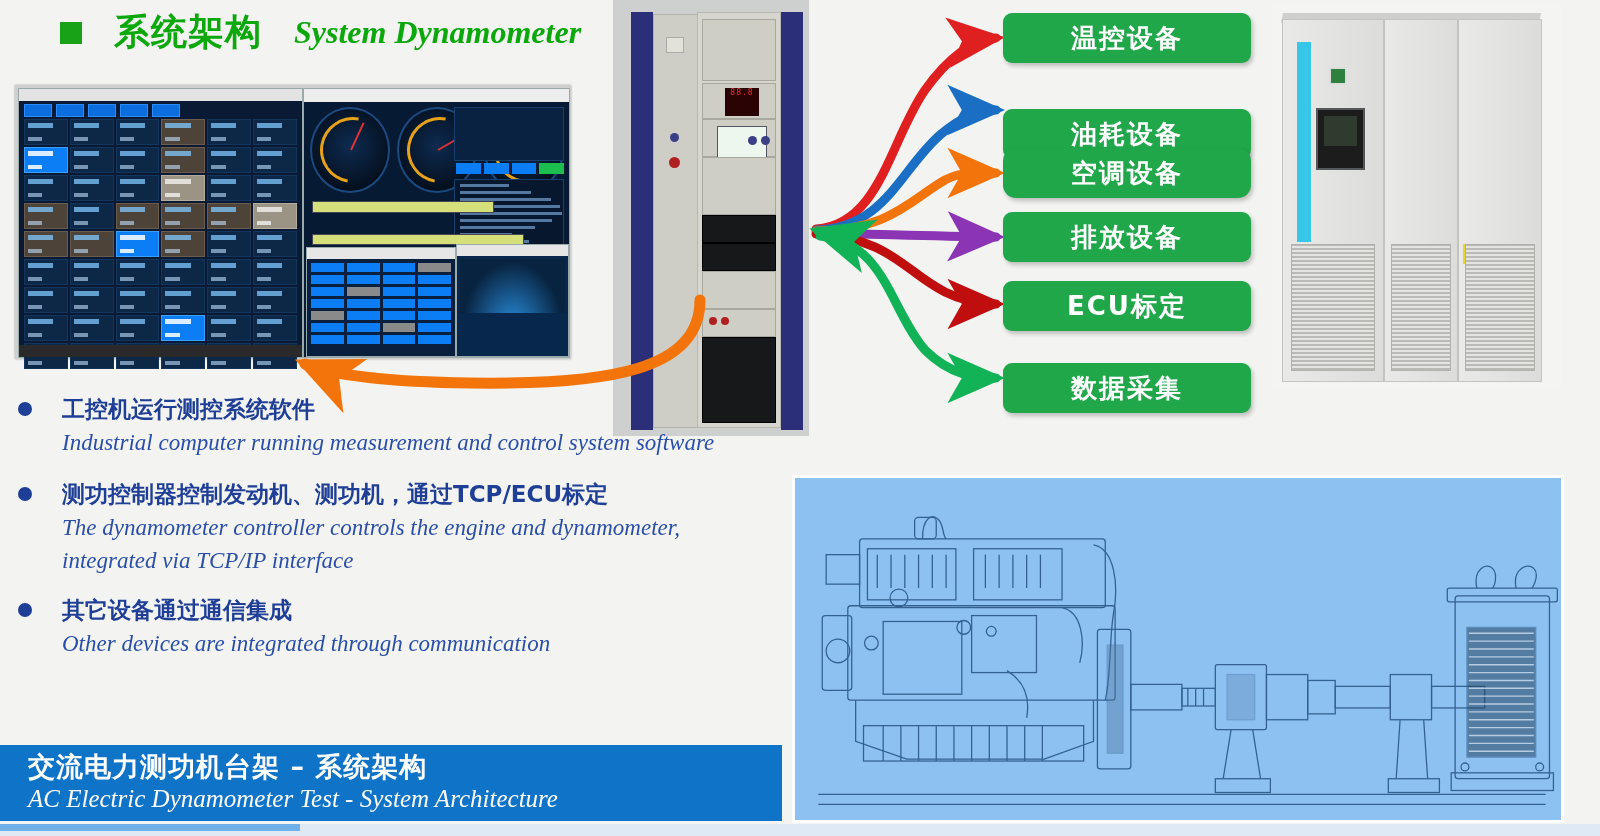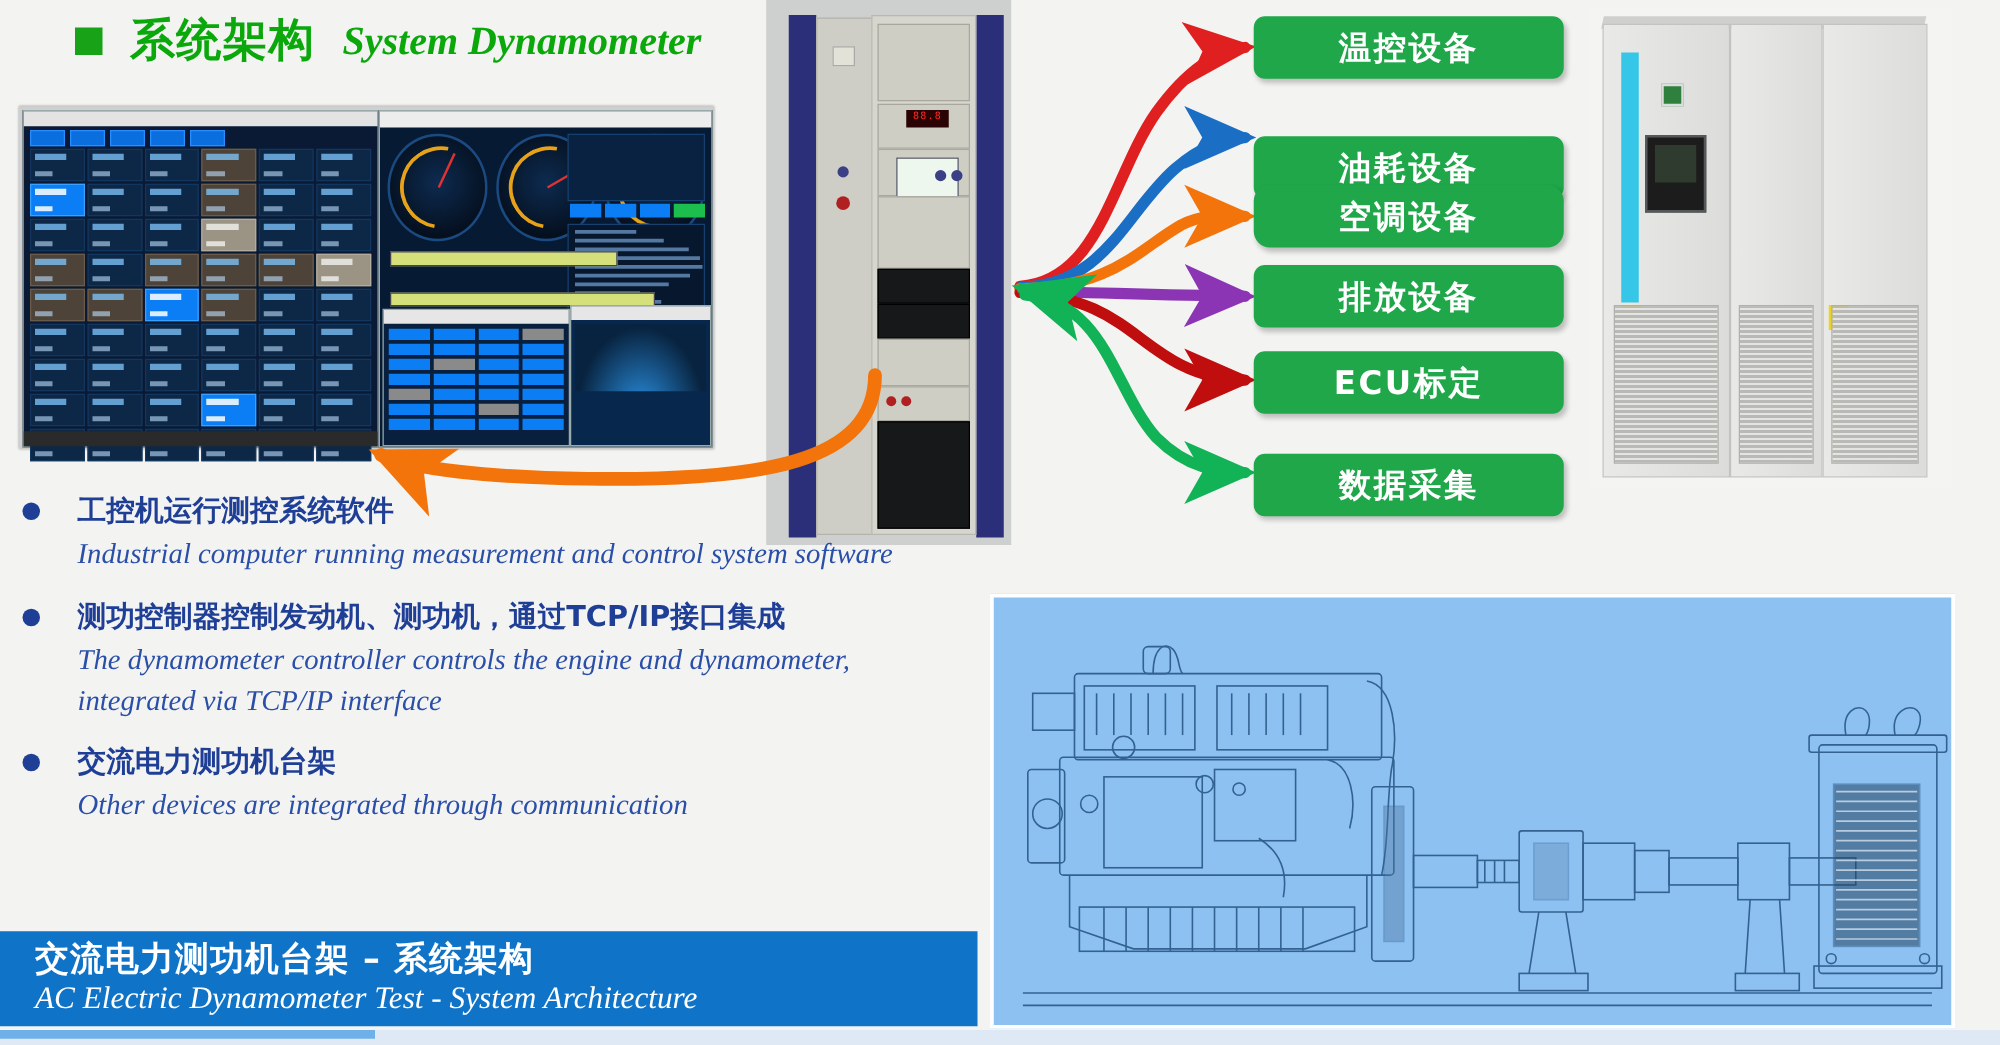--- a/index.html
+++ b/index.html
@@ -5,21 +5,21 @@
   html,body{margin:0;padding:0;}
   body{
     width:1600px;height:836px;overflow:hidden;
     background:#f2f2f2;
     font-family:"Liberation Sans","DejaVu Sans",sans-serif;
     position:relative;
   }
   #slide{position:absolute;inset:0;background:#f3f3f2;}
 
   
-  .title-row{position:absolute;left:22px;top:8px;display:flex;align-items:center;gap:22px;padding-left:38px;}
+  .title-row{position:absolute;left:22px;top:8px;display:flex;align-items:center;gap:32px;padding-left:38px;}
   .title-square{width:22px;height:22px;background:#18a218;display:block;}
   .title-cn{font-family:"DejaVu Sans",sans-serif;font-size:36px;font-weight:bold;color:#0aa80a;letter-spacing:1px;}
   .title-en{font-family:"Liberation Serif","DejaVu Serif",serif;font-style:italic;font-weight:bold;font-size:32px;color:#0aa80a;}
 
   
   .hmi{position:absolute;left:15px;top:85px;width:556px;height:274px;background:#cfcfcf;
        box-shadow:0 0 2px rgba(0,0,0,.35);}
   .hmi-left{position:absolute;left:3px;top:3px;width:283px;height:268px;background:#0a1a34;
             border:1px solid #9aa;}
   .hmi-left-tb{position:absolute;left:0;top:0;right:0;height:12px;background:#e3e3e3;}
@@ -71,21 +71,21 @@
   .rack-side{position:absolute;top:12px;bottom:6px;width:22px;background:#2b2f7a;}
   .rack-side.l{left:18px;}
   .rack-side.r{right:6px;}
   .rack-door{position:absolute;left:40px;top:14px;width:44px;bottom:8px;background:#cfcec6;border:1px solid #b4b3aa;}
   .rack-body{position:absolute;left:84px;top:12px;right:28px;bottom:8px;background:#d7d6ce;border:1px solid #b9b8b0;}
   .mod{position:absolute;left:4px;right:4px;background:#cfcec4;border:1px solid #a9a89e;}
   .mod.dark{background:#17181a;border-color:#000;}
   .lcd{position:absolute;left:14px;top:6px;width:48px;height:30px;background:#eef7ee;border:1px solid #556;}
   .knob{position:absolute;width:9px;height:9px;border-radius:50%;background:#3a3f86;}
   .estop{position:absolute;width:11px;height:11px;border-radius:50%;background:#b02020;}
-  .red7{position:absolute;left:22px;top:4px;width:34px;height:14px;background:#2a0404;color:#ff2a2a;font-size:8px;
+  .red7{position:absolute;left:22px;top:4px;width:34px;height:28px;background:#2a0404;color:#ff2a2a;font-size:8px;
         font-family:"DejaVu Sans Mono",monospace;line-height:10px;text-align:center;letter-spacing:1px;}
 
   
   .cab{position:absolute;left:1272px;top:5px;width:290px;height:385px;background:#f4f4f2;}
   .bay{position:absolute;top:14px;bottom:8px;background:linear-gradient(90deg,#e9e9e7,#dcdcda);border:1px solid #c3c3c0;}
   .bay.b1{left:10px;width:100px;}
   .bay.b2{left:112px;width:72px;}
   .bay.b3{left:186px;width:82px;}
   .cab-top{position:absolute;left:10px;top:8px;width:258px;height:10px;background:#cfcfcd;
        transform:skewX(-12deg);}
@@ -582,26 +582,26 @@
     </div>
 
   <div class="bullets">
     <div class="bl">
       <span class="dot"></span>
       <div class="cn">工控机运行测控系统软件</div>
       <div class="en">Industrial computer running measurement and control system software</div>
     </div>
     <div class="bl" style="margin-top:18px;">
       <span class="dot"></span>
-      <div class="cn">测功控制器控制发动机、测功机，通过TCP/IP接口集成</div>
+      <div class="cn">测功控制器控制发动机、测功机，通过TCP/ECU标定</div>
       <div class="en">The dynamometer controller controls the engine and dynamometer, integrated via TCP/IP interface</div>
     </div>
     <div class="bl" style="margin-top:16px;">
       <span class="dot"></span>
-      <div class="cn">交流电力测功机台架</div>
+      <div class="cn">其它设备通过通信集成</div>
       <div class="en">Other devices are integrated through communication</div>
     </div>
   </div>
 
   <div class="banner">
     <div class="bcn">交流电力测功机台架 – 系统架构</div>
     <div class="ben">AC Electric Dynamometer Test - System Architecture</div>
   </div>
   <div class="botstrip">
       <i></i>

